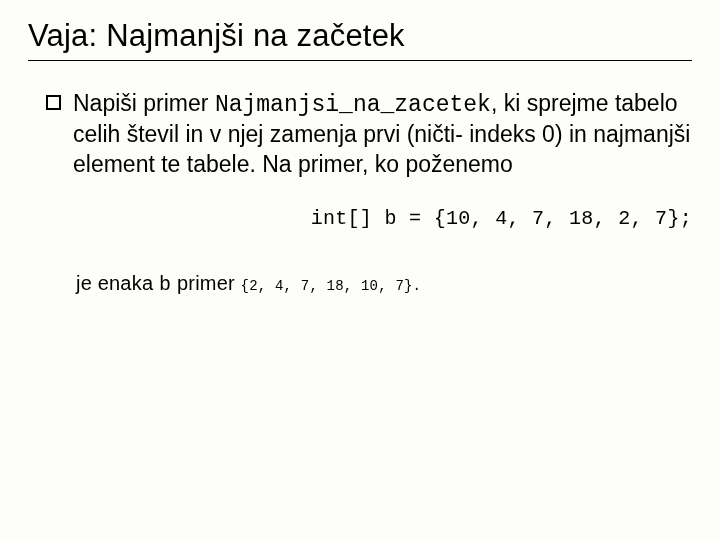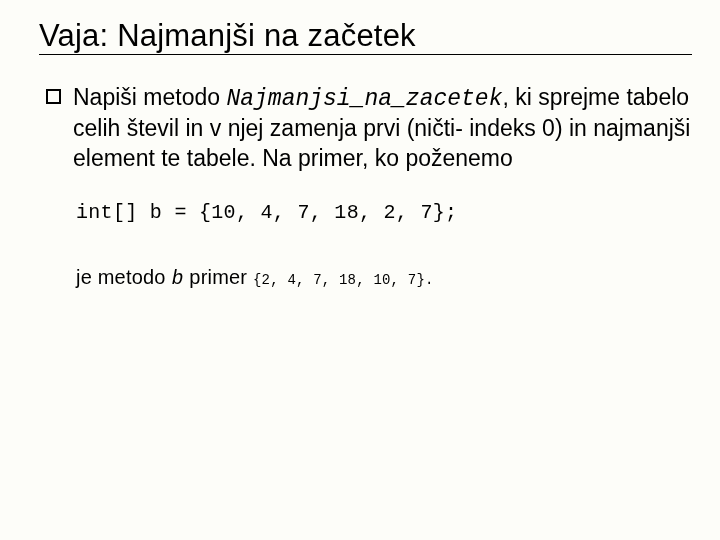--- a/index.html
+++ b/index.html
@@ -10,24 +10,24 @@
     font-family: Verdana, Geneva, sans-serif;
     color: #000;
     overflow: hidden;
   }
   .slide {
     padding: 18px 28px 20px 28px;
   }
   .title {
     font-size: 31px;
     font-weight: 400;
+    padding-bottom: 6px;
     border-bottom: 1px solid #000;
     margin-bottom: 28px;
     letter-spacing: 0.2px;
-    margin-left: 11px;
   }
   .bullet-block {
     display: flex;
     align-items: flex-start;
     gap: 12px;
     padding-left: 18px;
     margin-bottom: 28px;
   }
   .bullet-marker {
     width: 15px;
@@ -35,28 +35,28 @@
     border: 2px solid #000;
     flex: 0 0 auto;
     margin-top: 6px;
   }
   .bullet-text {
     font-size: 23px;
     line-height: 1.28;
   }
   .mono {
     font-family: "Courier New", Courier, monospace;
-    font-style: italic;
   }
   .code-line {
     font-family: "Courier New", Courier, monospace;
     font-size: 20px;
     padding-left: 48px;
     margin-bottom: 42px;
     letter-spacing: 0.3px;
+    text-align: right;
   }
   .final-line {
     font-size: 20px;
     padding-left: 48px;
     letter-spacing: 0.2px;
   }
   .final-line .mono-sm {
     font-family: "Courier New", Courier, monospace;
     font-size: 14px;
   }
@@ -64,24 +64,24 @@
 </head>
 <body>
 
 <div class="slide">
 
   <h1 class="title">Vaja: Najmanjši na začetek</h1>
 
   <div class="bullet-block">
     <div class="bullet-marker"></div>
     <div class="bullet-text">
-      <span>Napiši metodo </span><span class="mono">Najmanjsi_na_zacetek</span><span>, ki sprejme tabelo celih števil in v njej zamenja prvi (ničti- indeks 0) in najmanjši element te tabele. Na primer, ko poženemo</span>
+      <span>Napiši primer </span><span class="mono">Najmanjsi_na_zacetek</span><span>, ki sprejme tabelo celih števil in v njej zamenja prvi (ničti- indeks 0) in najmanjši element te tabele. Na primer, ko poženemo</span>
     </div>
   </div>
 
   <div class="code-line">int[] b = {10, 4, 7, 18, 2, 7};</div>
 
 
   <div class="final-line">
-    <span>je metodo </span><span class="mono">b</span><span> primer </span><span class="mono-sm">{2, 4, 7, 18, 10, 7}.</span>
+    <span>je enaka </span><span class="mono">b</span><span> primer </span><span class="mono-sm">{2, 4, 7, 18, 10, 7}.</span>
   </div>
 
 </div>
 
 </body></html>

